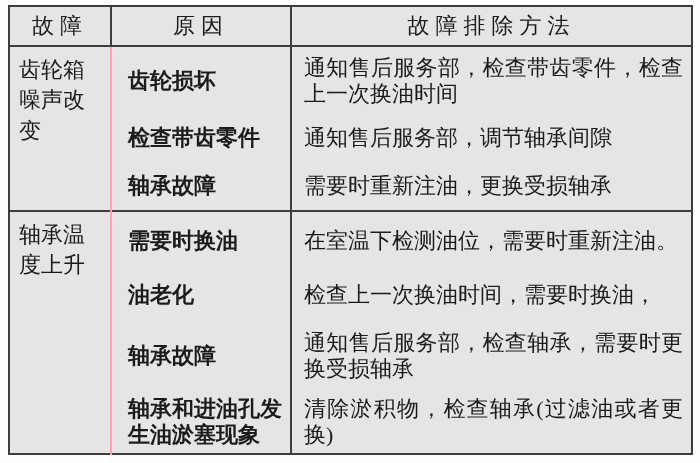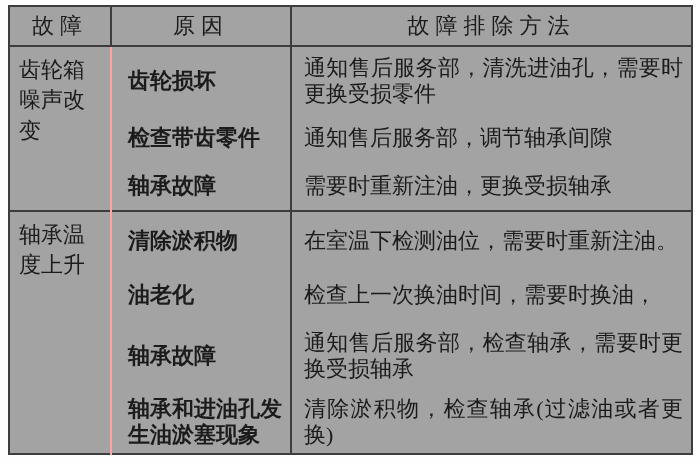--- a/index.html
+++ b/index.html
@@ -16,21 +16,21 @@
   }
   table.trouble {
     border-collapse: collapse;
     table-layout: fixed;
     width: 683px;
     margin: 5px 9px 10px 8px;
     border: 2px solid #3d3d3d;
     font-family: "Liberation Serif", "DejaVu Serif", serif;
     font-size: 22px;
     color: #1b1b1b;
-    background: #a3a3a3;
+    background: #e5e5e5;
   }
   col.c-fault  { width: 102px; }
   col.c-cause  { width: 180px; }
   col.c-remedy { width: 401px; }
 
   th {
     font-weight: normal;
     letter-spacing: 6px;
     text-align: center;
     border: 2px solid #3d3d3d;
@@ -81,34 +81,34 @@
     <tbody>
         <tr>
       <th>故障</th>
       <th>原因</th>
       <th>故障排除方法</th>
     </tr>
 
     <tr class="rh68">
       <td class="fault" rowspan="3">齿轮箱噪声改变</td>
       <td class="cause">齿轮损坏</td>
-      <td class="remedy">通知售后服务部，清洗进油孔，需要时更换受损零件</td>
+      <td class="remedy">通知售后服务部，检查带齿零件，检查上一次换油时间</td>
     </tr>
     <tr class="rh48">
       <td class="cause">检查带齿零件</td>
       <td class="remedy">通知售后服务部，调节轴承间隙</td>
     </tr>
     <tr class="rh49">
       <td class="cause">轴承故障</td>
       <td class="remedy">需要时重新注油，更换受损轴承</td>
     </tr>
 
     <tr class="group-start rh58">
       <td class="fault" rowspan="4">轴承温度上升</td>
-      <td class="cause">清除淤积物</td>
+      <td class="cause">需要时换油</td>
       <td class="remedy">在室温下检测油位，需要时重新注油。</td>
     </tr>
     <tr class="rh52">
       <td class="cause">油老化</td>
       <td class="remedy">检查上一次换油时间，需要时换油，</td>
     </tr>
     <tr class="rh70">
       <td class="cause">轴承故障</td>
       <td class="remedy">通知售后服务部，检查轴承，需要时更换受损轴承</td>
     </tr>

